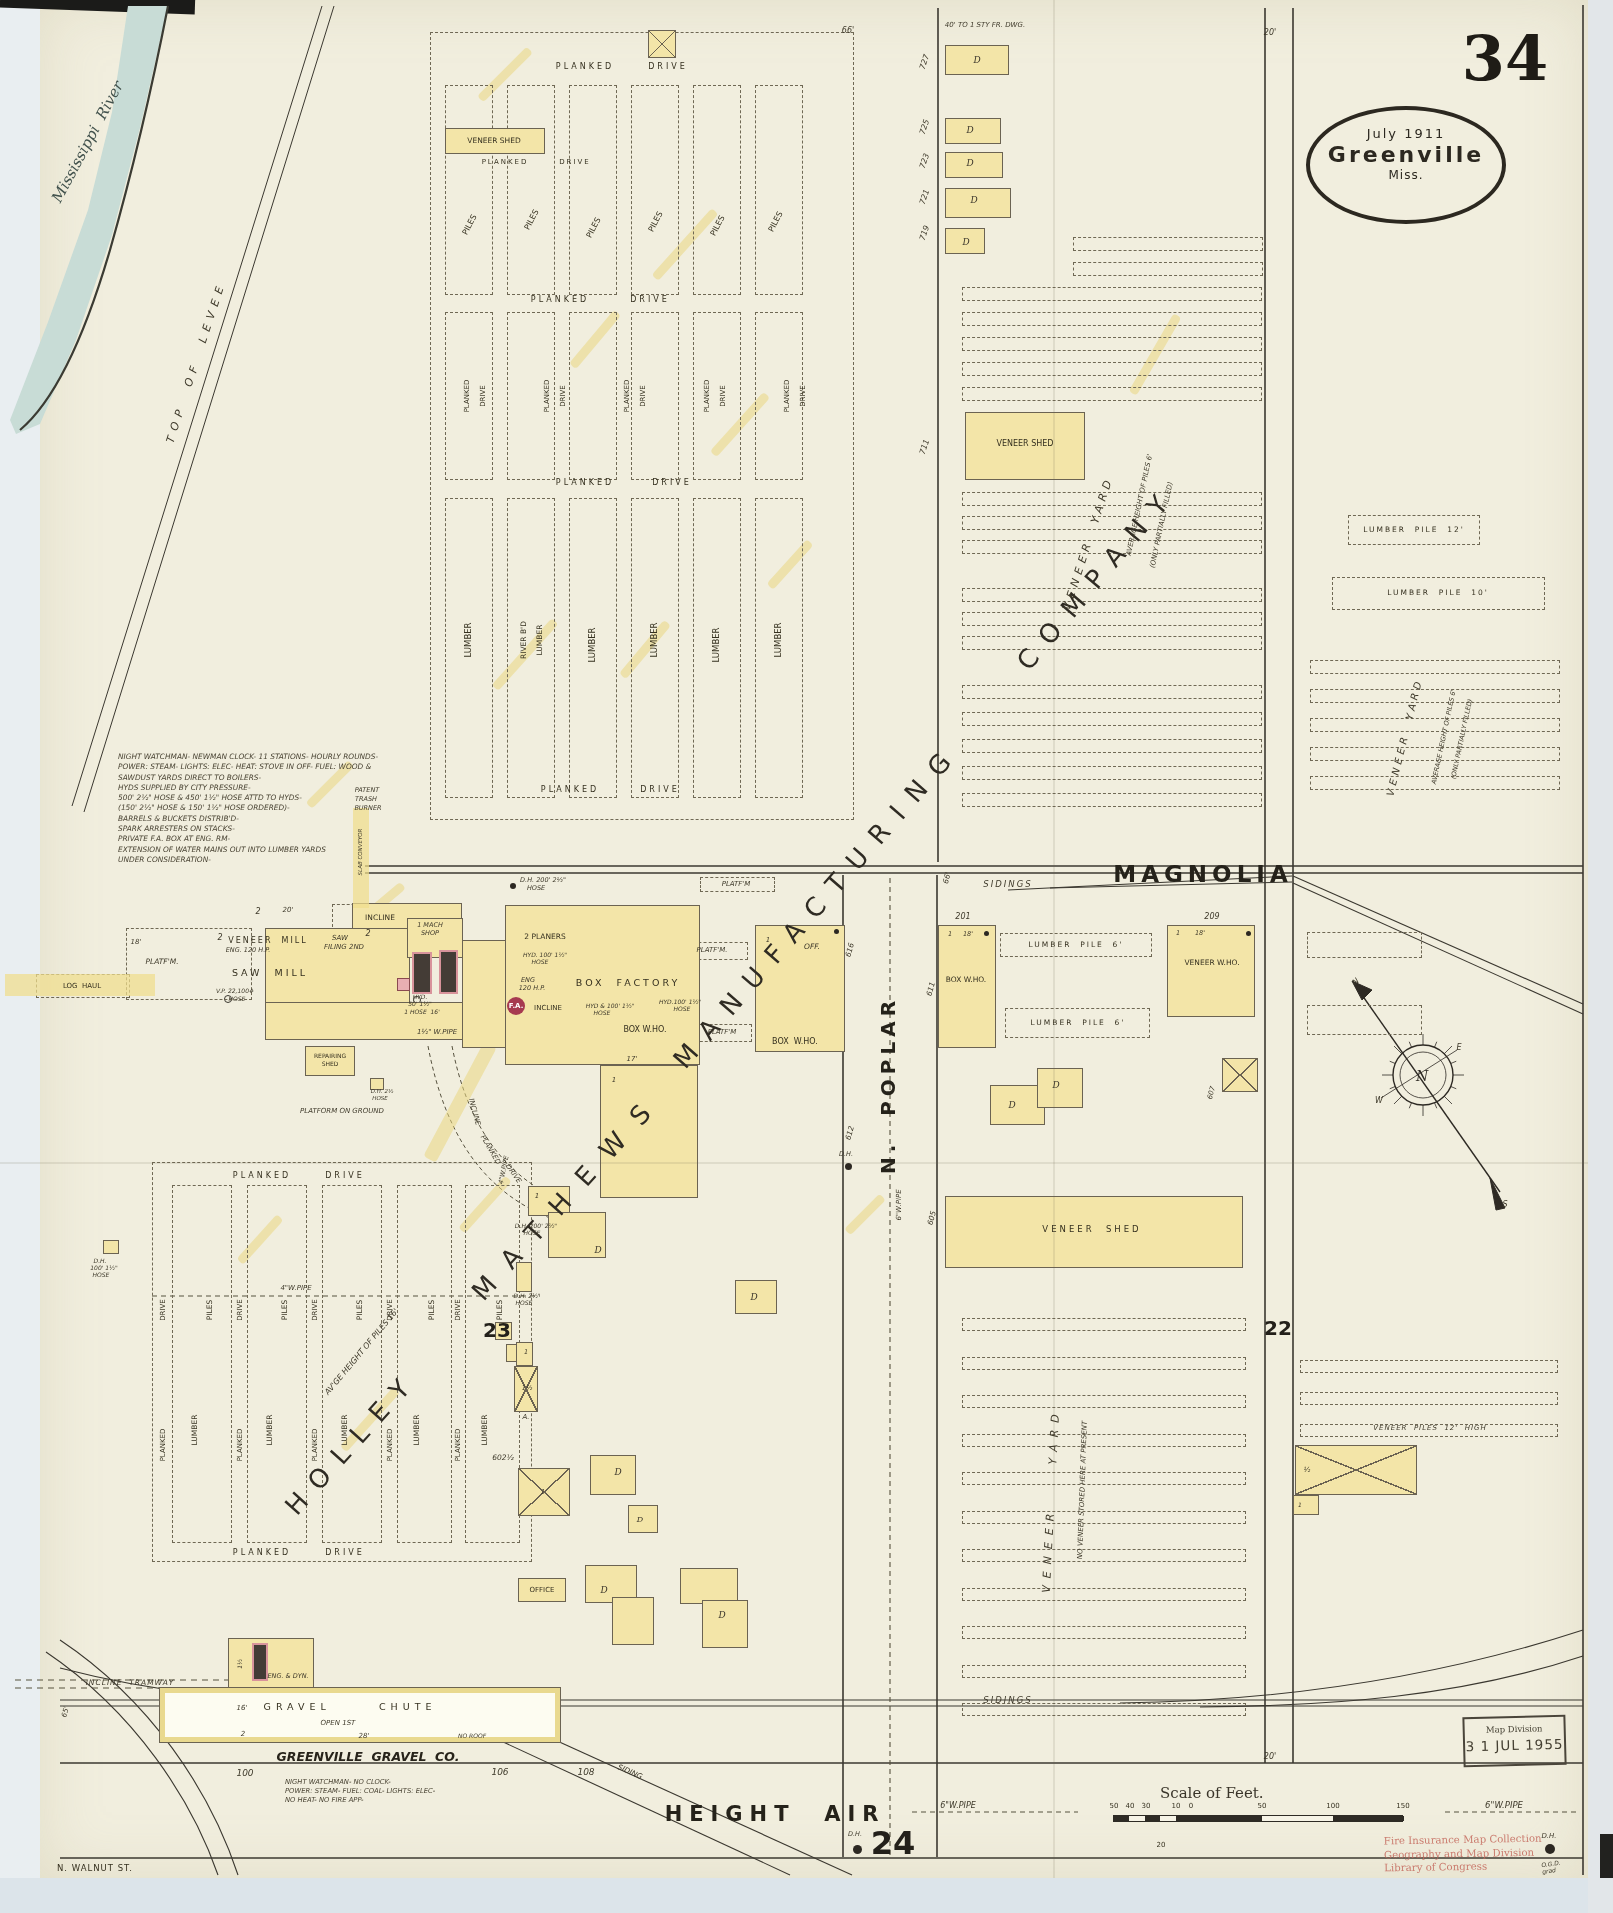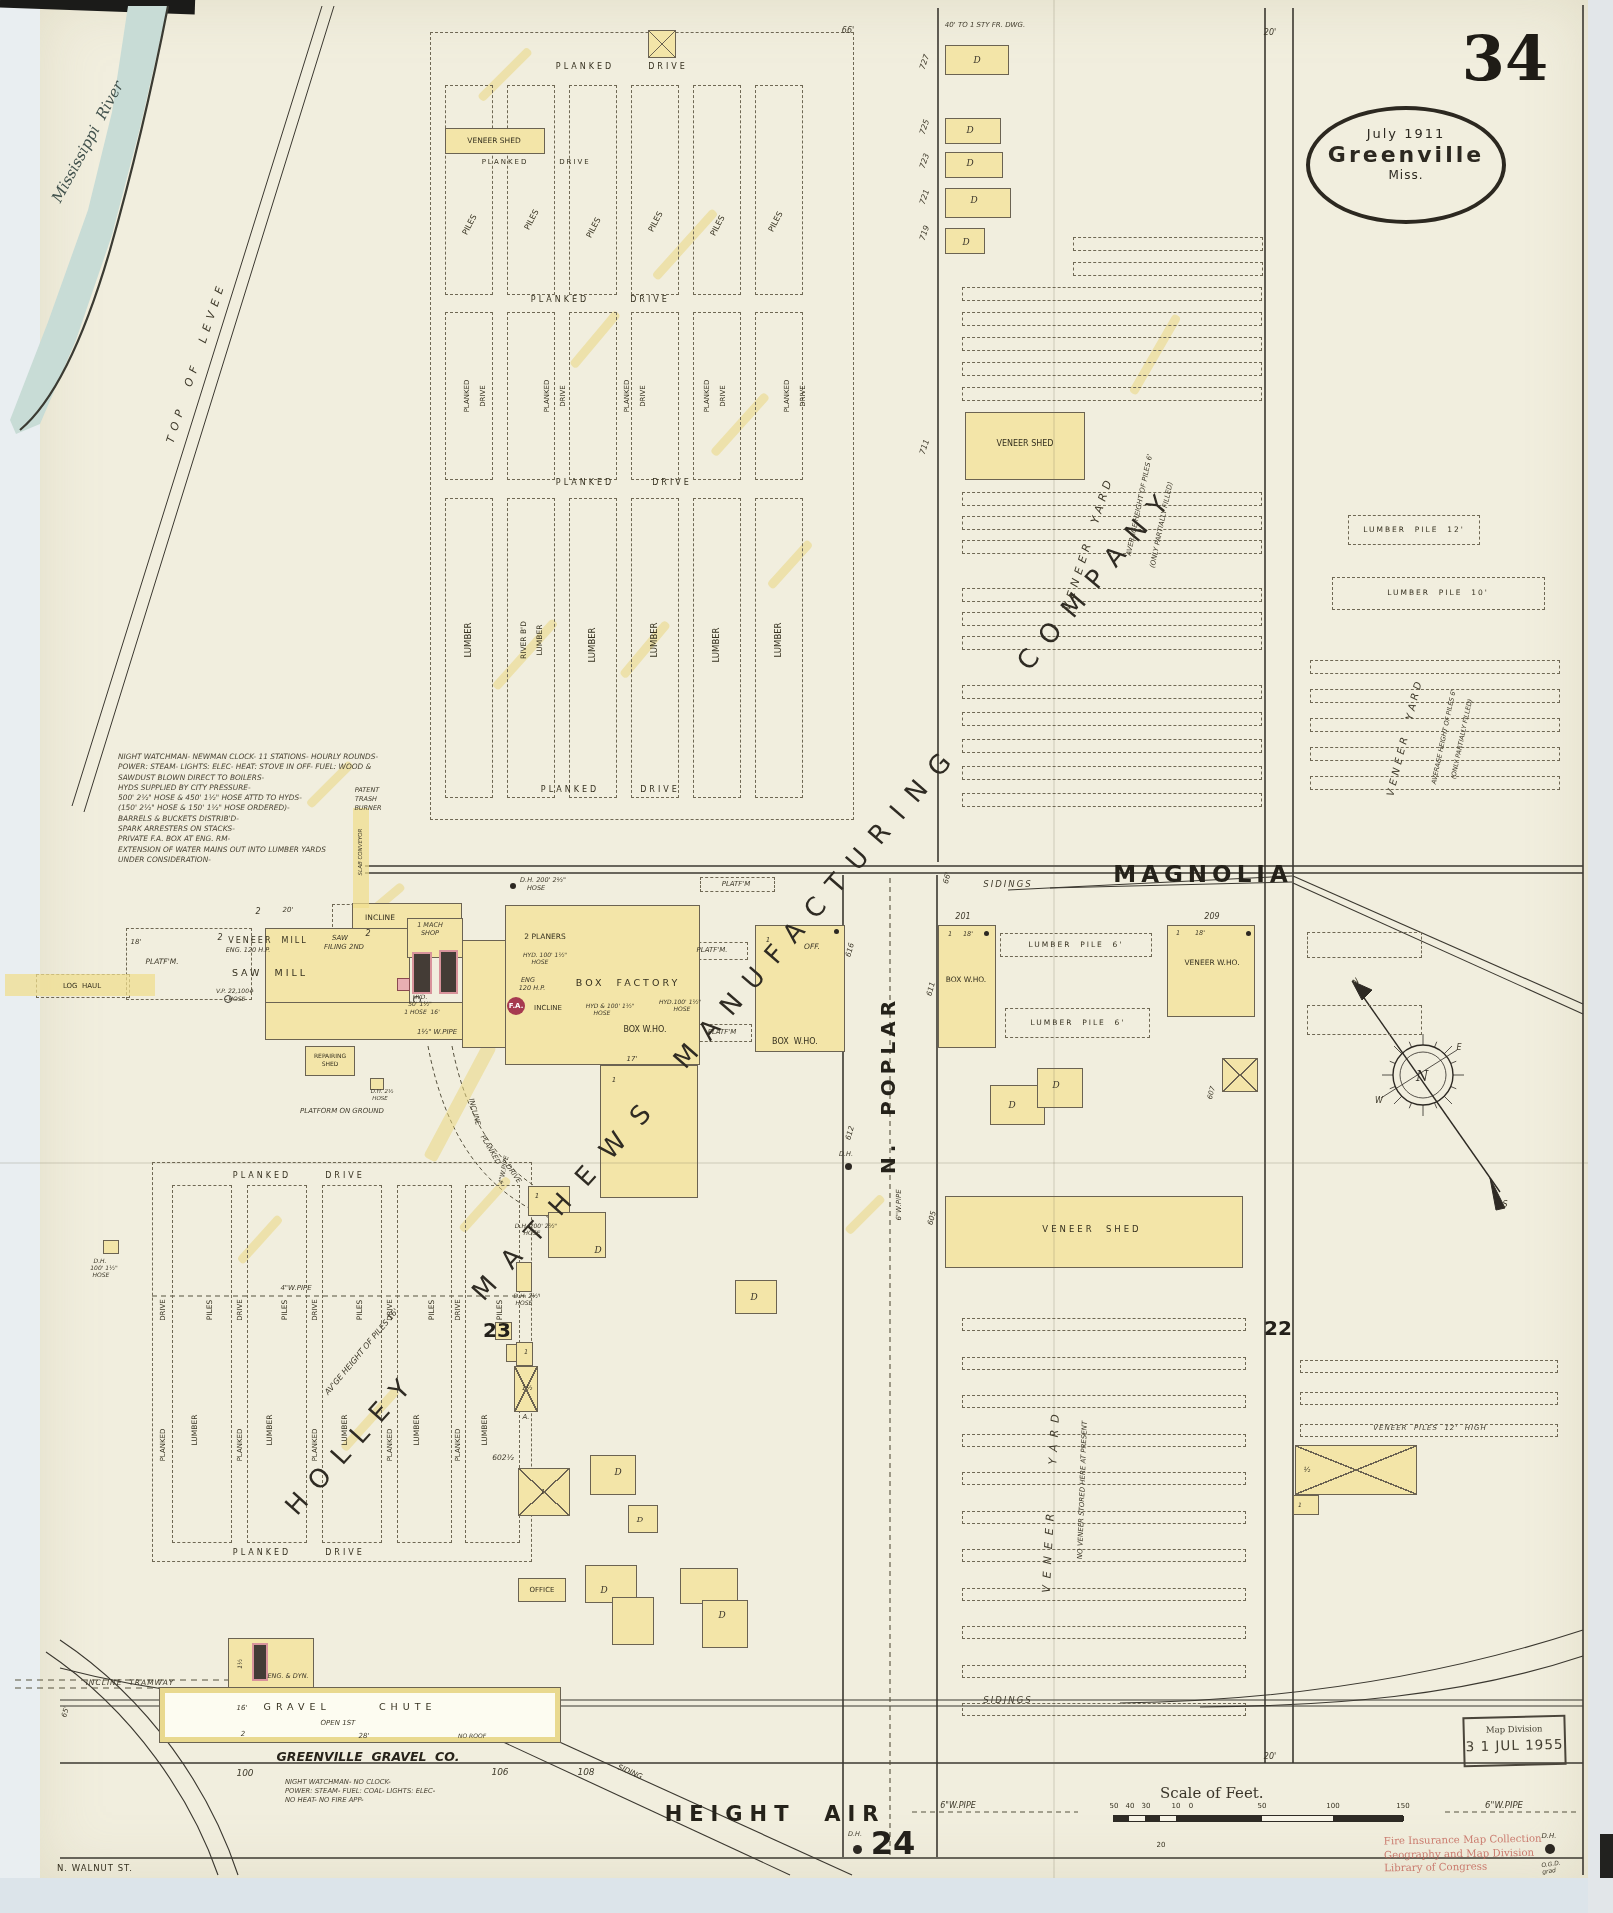--- a/index.html
+++ b/index.html
@@ -523,21 +523,21 @@
 
   <div id="sheetnum">34</div>
   <div id="oval">
     <div class="l1">July 1911</div>
     <div class="l2">Greenville</div>
     <div class="l3">Miss.</div>
   </div>
   <div id="note-mill" class="noteblock">
       <div>NIGHT WATCHMAN- NEWMAN CLOCK- 11 STATIONS- HOURLY ROUNDS-</div>
       <div>POWER: STEAM- LIGHTS: ELEC- HEAT: STOVE IN OFF- FUEL: WOOD &amp;</div>
-      <div>SAWDUST BLOWN DIRECT TO BOILERS-</div>
+      <div>SAWDUST YARDS DIRECT TO BOILERS-</div>
       <div>HYDS SUPPLIED BY CITY PRESSURE-</div>
       <div>500' 2½" HOSE &amp; 450' 1½" HOSE ATTD TO HYDS-</div>
       <div>(150' 2½" HOSE &amp; 150' 1½" HOSE ORDERED)-</div>
       <div>BARRELS &amp; BUCKETS DISTRIB'D-</div>
       <div>SPARK ARRESTERS ON STACKS-</div>
       <div>PRIVATE F.A. BOX AT ENG. RM-</div>
       <div>EXTENSION OF WATER MAINS OUT INTO LUMBER YARDS</div>
       <div>UNDER CONSIDERATION-</div>
     </div>
   <div id="note-gravel" class="noteblock">

